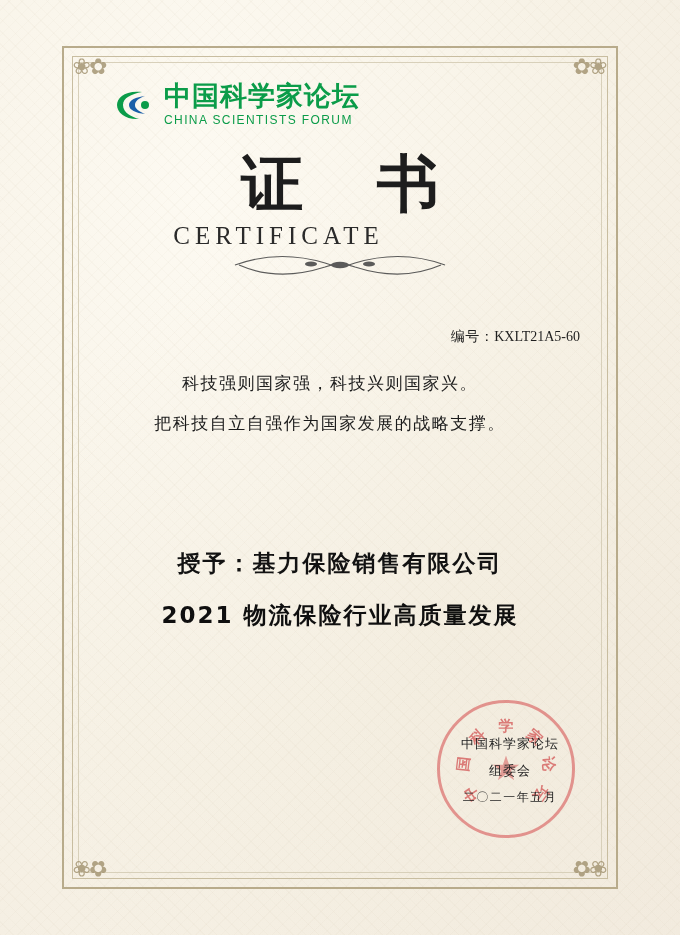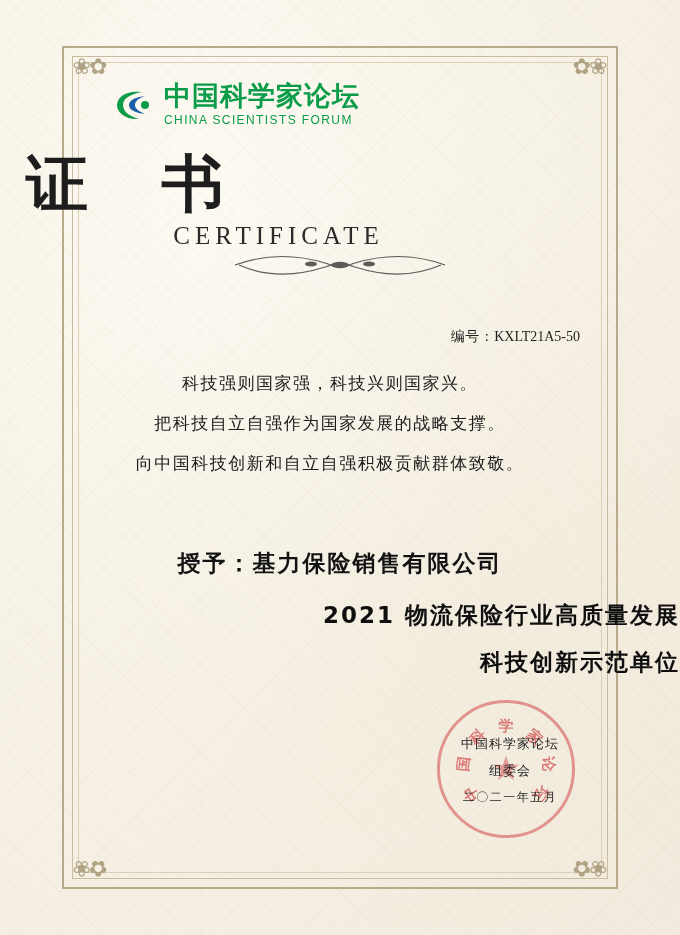--- a/index.html
+++ b/index.html
@@ -109,21 +109,21 @@
     letter-spacing: 1.4px;
     margin-top: 4px;
   }
 
   
   .title-zh {
     position: absolute;
     top: 142px;
     left: 0;
     width: 680px;
-    text-align: left;
+    text-align: center;
     font-family: "DejaVu Sans", "Liberation Sans", sans-serif;
     font-weight: 700;
     font-size: 62px;
     letter-spacing: 26px;
     text-indent: 26px;
     color: #1d1d1d;
   }
   .title-en {
     position: absolute;
     top: 222px;
@@ -191,21 +191,21 @@
     font-size: 23px;
     font-weight: 600;
     color: #121212;
     letter-spacing: 2px;
   }
   .award-title {
     position: absolute;
     left: 0;
     top: 600px;
     width: 680px;
-    text-align: right;
+    text-align: center;
   }
   .award-title .l1,
   .award-title .l2 {
     font-family: "DejaVu Sans", "Liberation Sans", sans-serif;
     font-size: 23px;
     font-weight: 700;
     color: #0f0f0f;
     letter-spacing: 2px;
     margin-bottom: 16px;
   }
@@ -304,34 +304,32 @@
     <svg width="230" height="26" viewBox="0 0 230 26">
       <path d="M10 13 C40 2, 70 2, 100 11 C108 14, 112 14, 115 13 C118 14, 122 14, 130 11 C160 2, 190 2, 220 13" fill="none" stroke="#4b4b4b" stroke-width="1.2"></path>
       <path d="M14 13 C44 26, 72 24, 100 15 C108 12, 112 12, 115 13 C118 12, 122 12, 130 15 C158 24, 186 26, 216 13" fill="none" stroke="#4b4b4b" stroke-width="1.2"></path>
       <ellipse cx="115" cy="13" rx="9" ry="3.2" fill="#4b4b4b"></ellipse>
       <ellipse cx="86" cy="12" rx="6" ry="2.4" fill="#4b4b4b"></ellipse>
       <ellipse cx="144" cy="12" rx="6" ry="2.4" fill="#4b4b4b"></ellipse>
     </svg>
   </div>
 
   <div class="serial">
-    <span>编号：</span><span class="num">KXLT21A5-50</span>
+    <span>编号：</span><span class="num">KXLT21A5-60</span>
   </div>
 
   <div class="body-lines">
     <div class="line">科技强则国家强，科技兴则国家兴。</div>
     <div class="line">把科技自立自强作为国家发展的战略支撑。</div>
-    <div class="line">向中国科技创新和自立自强积极贡献群体致敬。</div>
   </div>
 
   <div class="award-to">授予：基力保险销售有限公司</div>
 
   <div class="award-title">
     <div class="l1">2021 物流保险行业高质量发展</div>
-    <div class="l2">科技创新示范单位</div>
   </div>
 
   <div class="seal">
     <div class="ring-text" id="seal-ring">
         <span style="transform: rotate(-125deg) translate(-50%, -52px) rotate(0deg);">中</span>
         <span style="transform: rotate(-83.3333deg) translate(-50%, -52px) rotate(0deg);">国</span>
         <span style="transform: rotate(-41.6667deg) translate(-50%, -52px) rotate(0deg);">科</span>
         <span style="transform: rotate(0deg) translate(-50%, -52px) rotate(0deg);">学</span>
         <span style="transform: rotate(41.6667deg) translate(-50%, -52px) rotate(0deg);">家</span>
         <span style="transform: rotate(83.3333deg) translate(-50%, -52px) rotate(0deg);">论</span>

